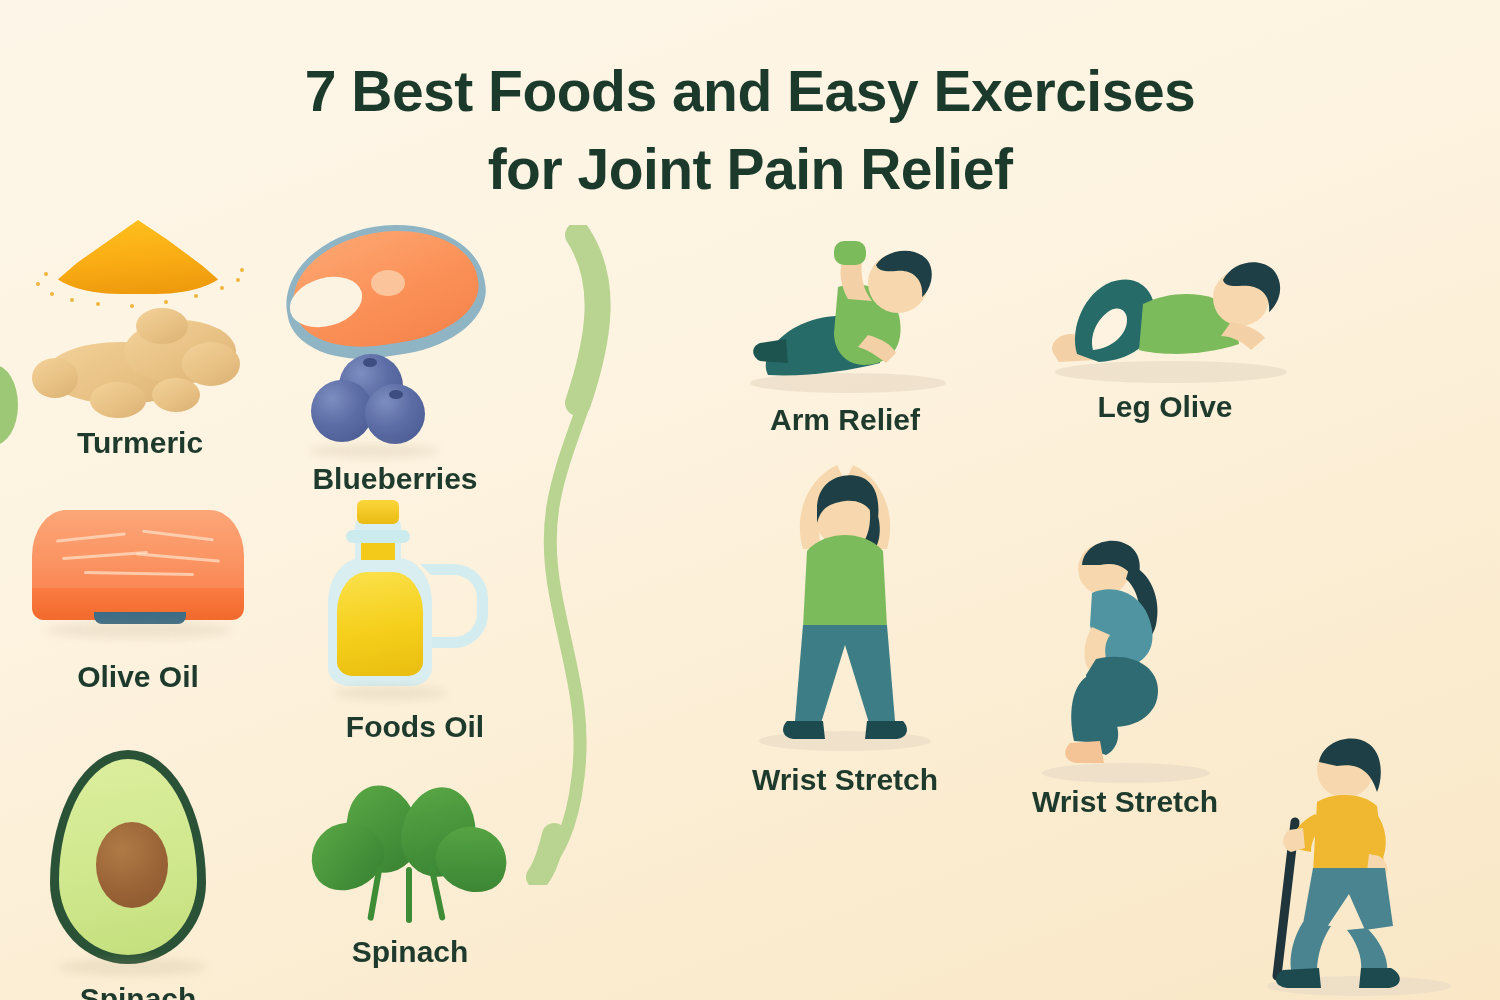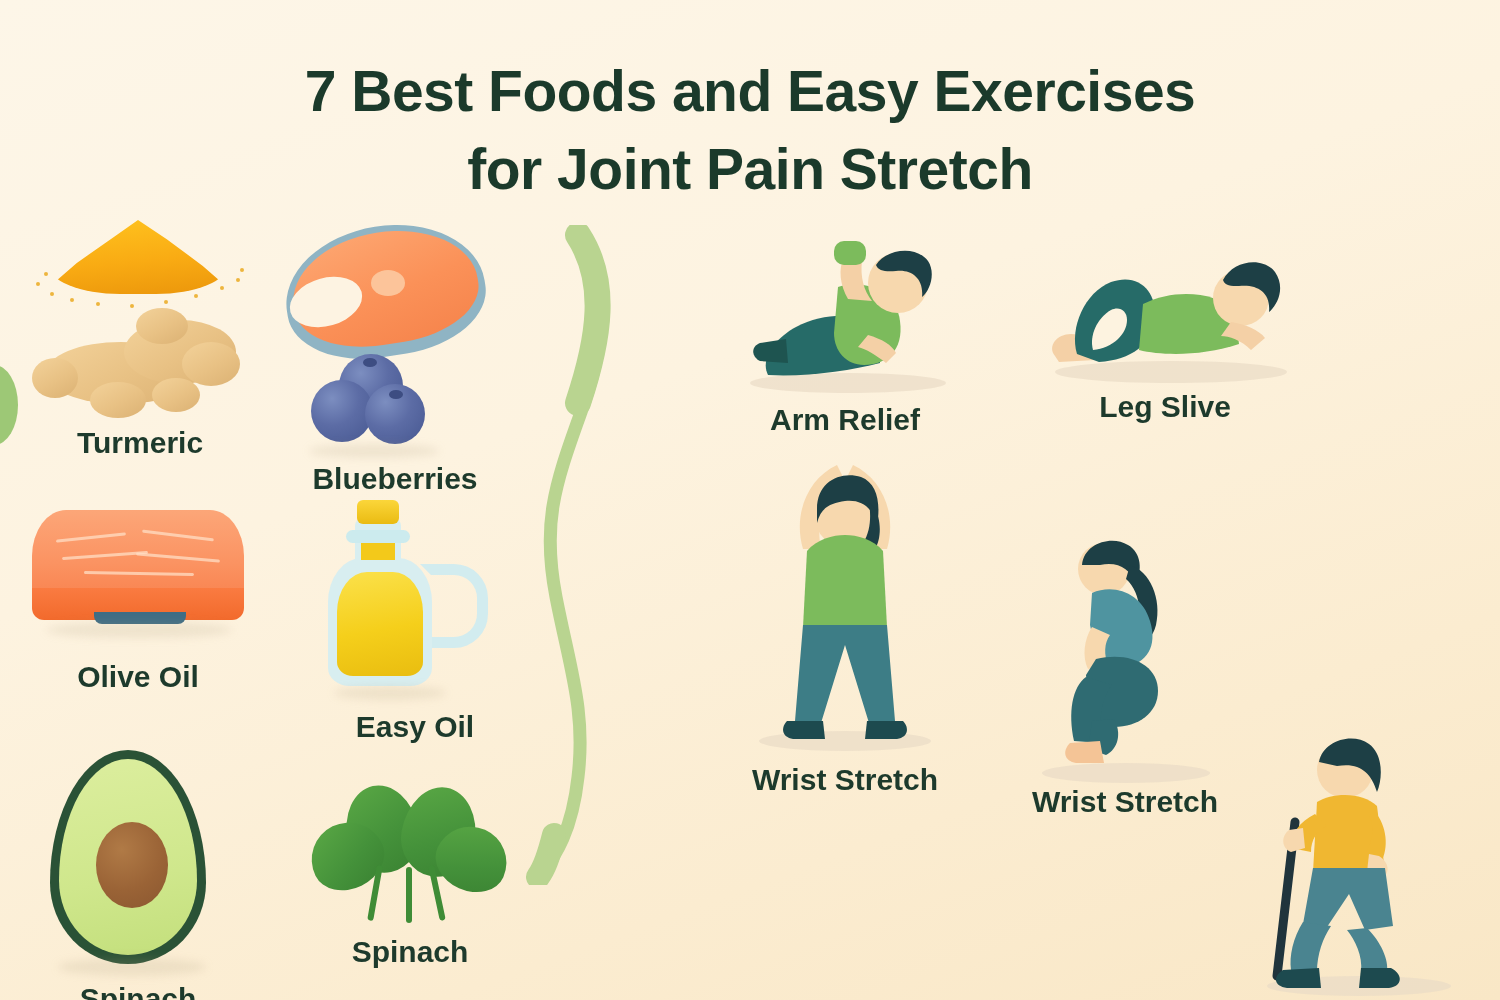--- a/index.html
+++ b/index.html
@@ -321,21 +321,21 @@
   #item-walking    { left: 1250px; top: 385px; width: 190px; height: 330px; }
   #item-cane       { left: 1255px; top: 730px; width: 200px; height: 270px; }
 </style>
 </head>
 <body>
 
 <div id="infographic">
 
   <div class="title-block">
     <span class="title-line">7 Best Foods and Easy Exercises</span>
-    <span class="title-line">for Joint Pain Stretch</span>
+    <span class="title-line">for Joint Pain Relief</span>
   </div>
 
   <div class="edge-leaf"></div>
 
   <svg class="divider" width="110" height="660" viewBox="0 0 110 660">
     <path d="M58 10 C 92 60, 86 120, 60 190 C 34 262, 22 300, 36 372 C 50 444, 66 486, 58 552 C 52 606, 36 630, 20 652" stroke="#b9d490" stroke-width="13" fill="none" stroke-linecap="round"></path>
     <path d="M58 10 C 88 56, 80 112, 58 178" stroke="#b9d490" stroke-width="26" fill="none" stroke-linecap="round"></path>
     <path d="M34 610 C 28 634, 24 644, 18 652" stroke="#b9d490" stroke-width="24" fill="none" stroke-linecap="round"></path>
   </svg>
 
@@ -417,21 +417,21 @@
     <div class="bottle" style="left:28px; top:0; width:140px; height:190px;">
       <div class="bottle-handle"></div>
       <div class="bottle-body"></div>
       <div class="bottle-oil"></div>
       <div class="bottle-neck"></div>
       <div class="bottle-neck-oil"></div>
       <div class="bottle-collar"></div>
       <div class="bottle-cap"></div>
     </div>
     <div class="shadow-ellipse" style="left:34px; top:186px; width:112px; height:14px;"></div>
-    <div class="caption" style="left:-5px; top:210px; width:240px;">Easy Oil</div>
+    <div class="caption" style="left:-5px; top:210px; width:240px;">Foods Oil</div>
   </div>
 
   <div class="item" id="item-spinach-r">
     <div class="art" style="left:20px; top:0; width:200px; height:140px;">
       <div class="leaf" style="left:36px;  top:0px;  width:72px; height:88px; transform:rotate(-12deg);"></div>
       <div class="leaf" style="left:92px;  top:2px;  width:74px; height:90px; transform:rotate(10deg);"></div>
       <div class="leaf" style="left:0px;   top:38px; width:74px; height:66px; transform:rotate(-26deg);"></div>
       <div class="leaf" style="left:126px; top:42px; width:72px; height:64px; transform:rotate(24deg);"></div>
       <div class="stem" style="left:62px;  top:80px; width:6px;  height:56px; transform:rotate(10deg);"></div>
       <div class="stem" style="left:96px;  top:82px; width:6px;  height:56px;"></div>
@@ -469,21 +469,21 @@
       <path d="M42 114 C 34 88, 50 52, 76 42 C 104 32, 122 52, 120 78 C 118 104, 96 120, 64 122 Z" fill="#266b68"></path>
       <path d="M58 110 C 54 96, 62 78, 76 70 C 84 66, 92 70, 92 80 C 92 94, 78 108, 58 110 Z" fill="#fdf3e0"></path>
 
       <path d="M108 64 C 140 48, 180 52, 200 70 L 204 104 C 168 116, 128 116, 104 110 Z" fill="#7cbb5c"></path>
 
       <circle cx="206" cy="58" r="28" fill="#f7d8ae"></circle>
       <path d="M188 40 C 198 20, 228 16, 240 32 C 250 46, 244 64, 234 72 C 236 52, 222 44, 204 46 C 196 46, 190 46, 188 40 Z" fill="#1d3f45"></path>
 
       <path d="M196 82 C 210 84, 224 90, 230 98 L 216 110 C 206 100, 194 96, 186 96 Z" fill="#f4d0a6"></path>
     </svg>
-    <div class="caption" style="left:0; top:150px; width:260px;">Leg Slive</div>
+    <div class="caption" style="left:0; top:150px; width:260px;">Leg Olive</div>
   </div>
 
   <div class="item" id="item-wrist-1">
     <svg width="200" height="310" viewBox="0 0 200 310">
       <ellipse cx="100" cy="296" rx="86" ry="10" fill="#e9dcc6" opacity="0.7"></ellipse>
 
       <path d="M58 104 C 48 70, 62 34, 92 20 L 100 36 C 80 48, 70 74, 76 104 Z" fill="#f7d8ae"></path>
       <path d="M142 104 C 152 70, 138 34, 108 20 L 100 36 C 120 48, 130 74, 124 104 Z" fill="#f7d8ae"></path>
 
       <circle cx="100" cy="72" r="30" fill="#f7d8ae"></circle>

